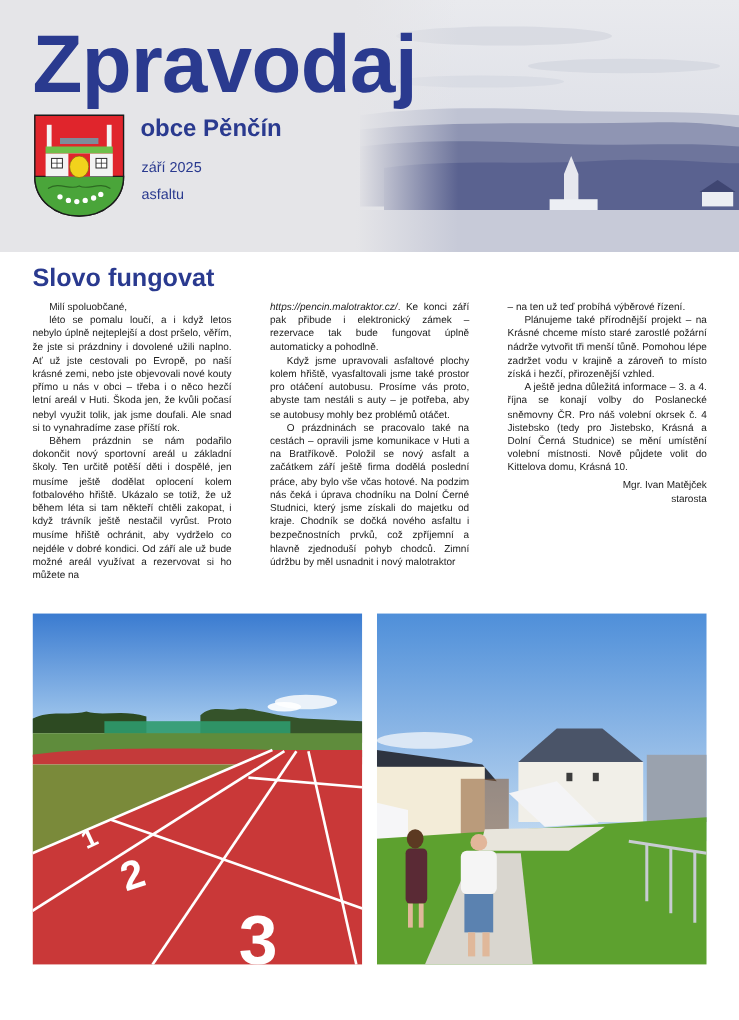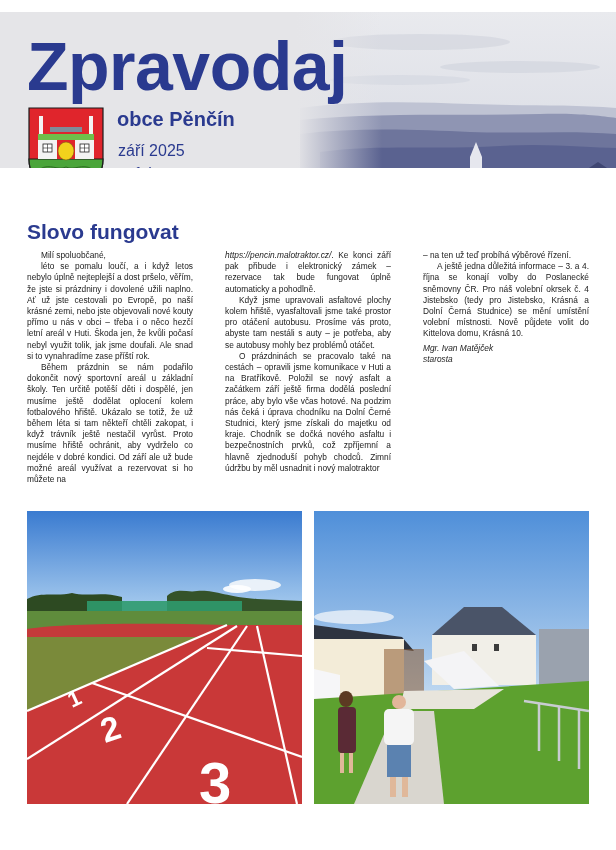--- a/index.html
+++ b/index.html
@@ -2,58 +2,58 @@
 <html><head>
 <meta charset="utf-8">
 <style>
   html, body { margin: 0; padding: 0; }
   body {
     width: 616px; height: 850px; overflow: hidden; background: #ffffff;
     font-family: "Liberation Sans", sans-serif; color: #1a1a1a; position: relative;
   }
   
   .header {
-    position: absolute; left: 0; top: 12px; width: 616px; height: 156px;
+    position: absolute; left: 0; top: 0; width: 616px; height: 210px;
     background: linear-gradient(90deg, #e6e6e8 0%, #e3e4e7 45%, #d9dbe3 60%, #cfd2de 100%);
     overflow: hidden;
   }
   .landscape { position: absolute; left: 0; top: 0; width: 616px; height: 210px; }
   .title {
     position: absolute; left: 27px; top: 18px; margin: 0;
     font-family: "Liberation Sans", sans-serif; font-weight: bold;
     font-size: 68px; line-height: 72px; color: #2a3a8f; letter-spacing: -0.5px;
   }
   .coat { position: absolute; left: 28px; top: 95px; width: 76px; height: 86px; }
   .subtitle {
     position: absolute; left: 117px; top: 93px; margin: 0;
     font-weight: bold; font-size: 20px; line-height: 28px; color: #2a3a8f;
   }
   .issue-date, .price {
-    position: absolute; left: 118px; font-size: 16px; line-height: 20px; color: #2a3a8f;
+    position: absolute; left: 118px; font-size: 12px; line-height: 20px; color: #2a3a8f;
   }
   .issue-date { top: 129px; }
   .price { top: 152px; }
 
   
   .article-title {
     position: absolute; left: 27px; top: 219px; margin: 0;
     font-weight: bold; font-size: 21px; line-height: 26px; color: #2a3a8f;
   }
   .columns {
     position: absolute; left: 27px; top: 250px; width: 562px; height: 250px;
     display: flex; gap: 32px;
   }
   .col {
     width: 178px; font-size: 8.35px; line-height: 11.2px; text-align: justify;
     color: #222;
   }
   .col p { margin: 0; text-indent: 14px; }
   .col p.cont { text-indent: 0; }
   .url { font-style: italic; }
-  .signature { text-align: left; font-style: italic; margin-top: 3px; }
+  .signature { text-align: right; margin-top: 3px; }
   .signature div { text-indent: 0; }
 
   
   .photo { position: absolute; top: 511px; height: 293px; overflow: hidden; }
   .photo-track { left: 27px; width: 275px; }
   .photo-building { left: 314px; width: 275px; }
   .photo svg { display: block; width: 100%; height: 100%; }
 </style>
 </head>
 <body>
@@ -135,20 +135,21 @@
     <p>léto se pomalu loučí, a i když letos nebylo úplně nejteplejší a dost pršelo, věřím, že jste si prázdniny i dovolené užili naplno. Ať už jste cestovali po Evropě, po naší krásné zemi, nebo jste objevovali nové kouty přímo u nás v obci – třeba i o něco hezčí letní areál v Huti. Škoda jen, že kvůli počasí nebyl využit tolik, jak jsme doufali. Ale snad si to vynahradíme zase příští rok.</p>
     <p>Během prázdnin se nám podařilo dokončit nový sportovní areál u základní školy. Ten určitě potěší děti i dospělé, jen musíme ještě dodělat oplocení kolem fotbalového hřiště. Ukázalo se totiž, že už během léta si tam někteří chtěli zakopat, i když trávník ještě nestačil vyrůst. Proto musíme hřiště ochránit, aby vydrželo co nejdéle v dobré kondici. Od září ale už bude možné areál využívat a rezervovat si ho můžete na</p>
   </div>
   <div class="col">
     <p class="cont"><span class="url">https://pencin.malotraktor.cz/</span><span>. Ke konci září pak přibude i elektronický zámek – rezervace tak bude fungovat úplně automaticky a pohodlně.</span></p>
     <p>Když jsme upravovali asfaltové plochy kolem hřiště, vyasfaltovali jsme také prostor pro otáčení autobusu. Prosíme vás proto, abyste tam nestáli s auty – je potřeba, aby se autobusy mohly bez problémů otáčet.</p>
     <p>O prázdninách se pracovalo také na cestách – opravili jsme komunikace v Huti a na Bratříkově. Položil se nový asfalt a začátkem září ještě firma dodělá poslední práce, aby bylo vše včas hotové. Na podzim nás čeká i úprava chodníku na Dolní Černé Studnici, který jsme získali do majetku od kraje. Chodník se dočká nového asfaltu i bezpečnostních prvků, což zpříjemní a hlavně zjednoduší pohyb chodců. Zimní údržbu by měl usnadnit i nový malotraktor</p>
   </div>
   <div class="col">
     <p class="cont">– na ten už teď probíhá výběrové řízení.</p>
+    <p>Plánujeme také přírodnější projekt – na Krásné chceme místo staré zarostlé požární nádrže vytvořit tři menší tůně. Pomohou lépe zadržet vodu v krajině a zároveň to místo získá i hezčí, přirozenější vzhled.</p>
     <p>A ještě jedna důležitá informace – 3. a 4. října se konají volby do Poslanecké sněmovny ČR. Pro náš volební okrsek č. 4 Jistebsko (tedy pro Jistebsko, Krásná a Dolní Černá Studnice) se mění umístění volební místnosti. Nově půjdete volit do Kittelova domu, Krásná 10.</p>
     <div class="signature">
       <div>Mgr. Ivan Matějček</div>
       <div>starosta</div>
     </div>
   </div>
 </div>
 
 <div class="photo photo-track">
   <svg viewBox="0 0 275 293" preserveAspectRatio="none">

